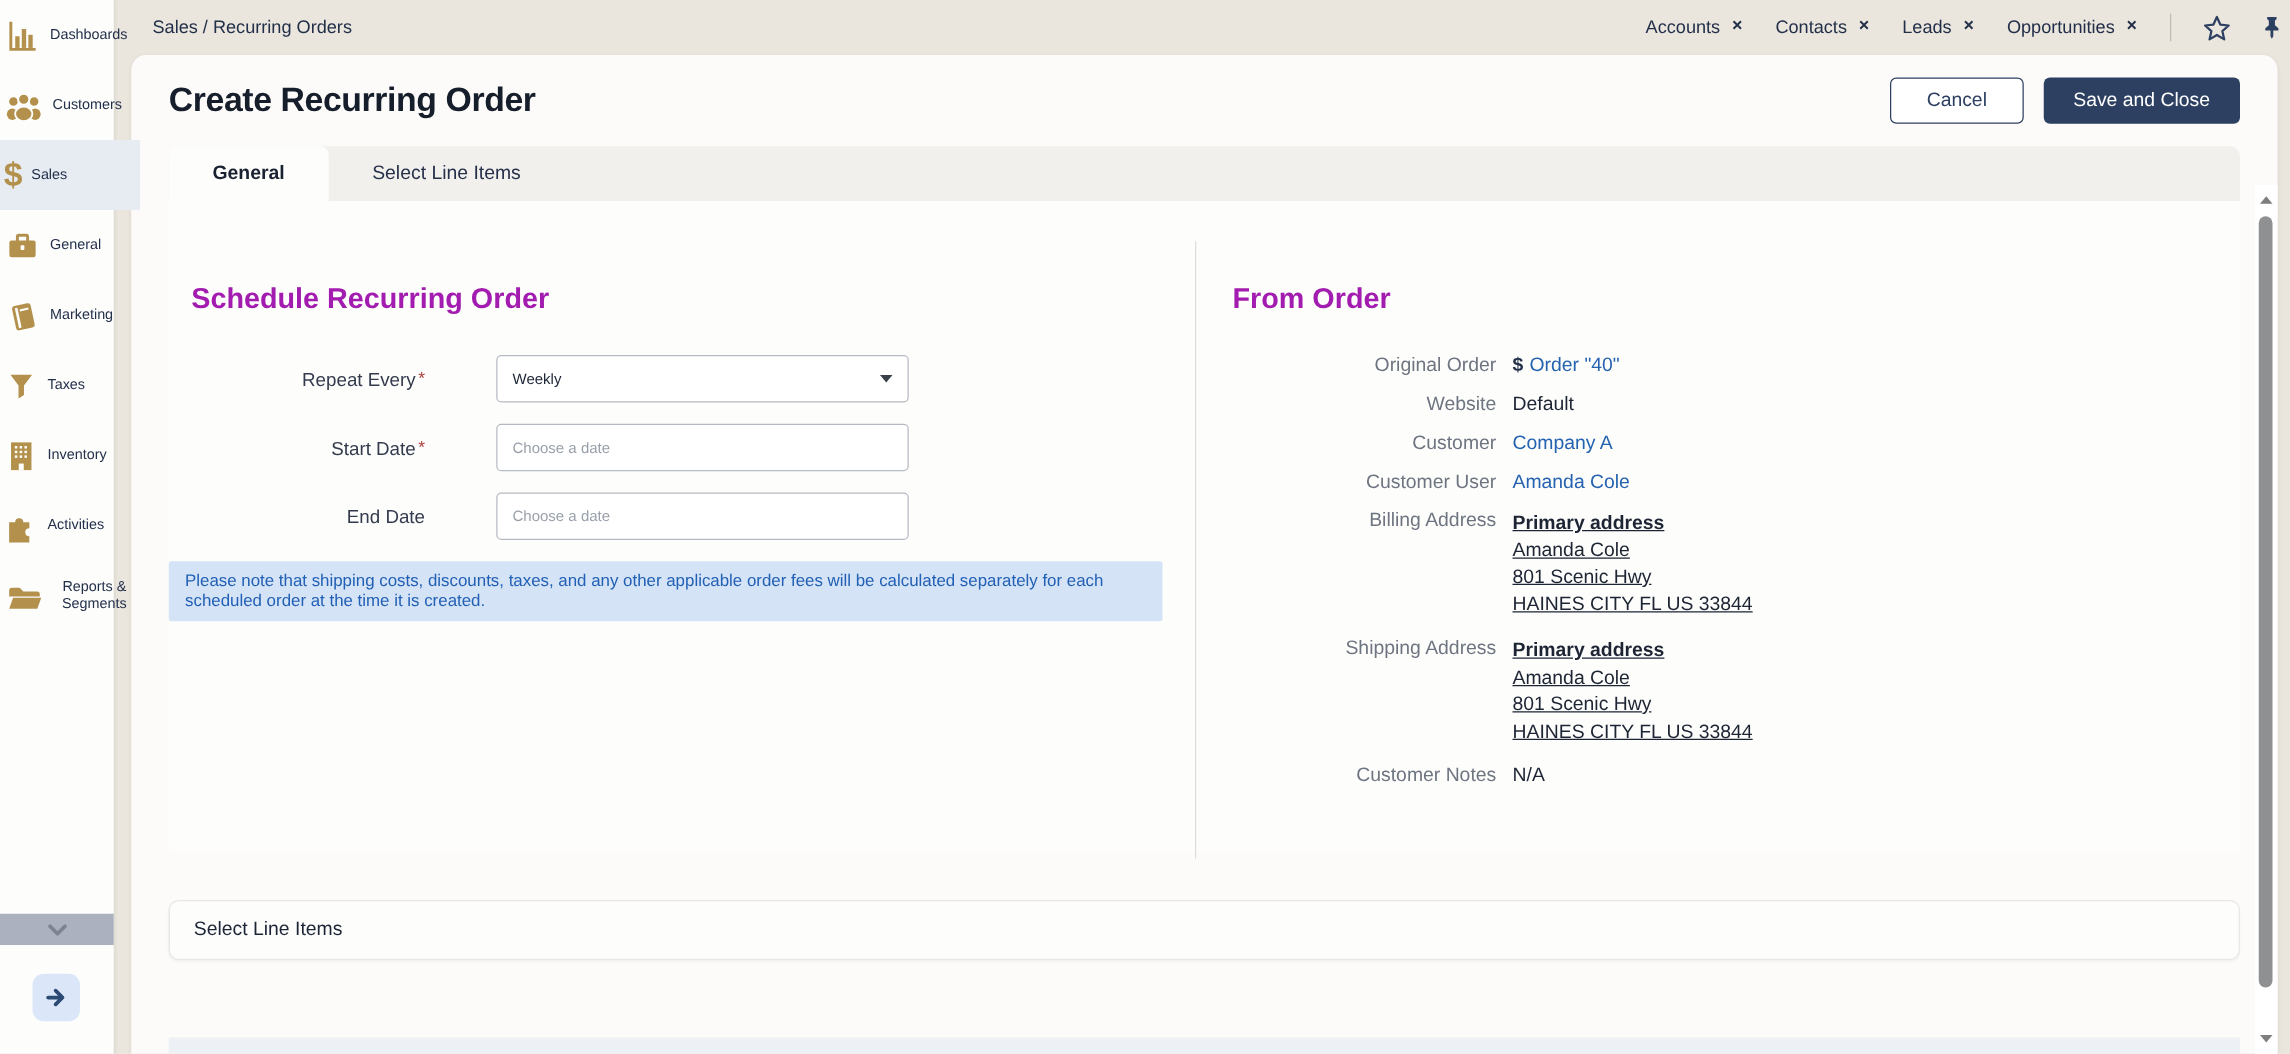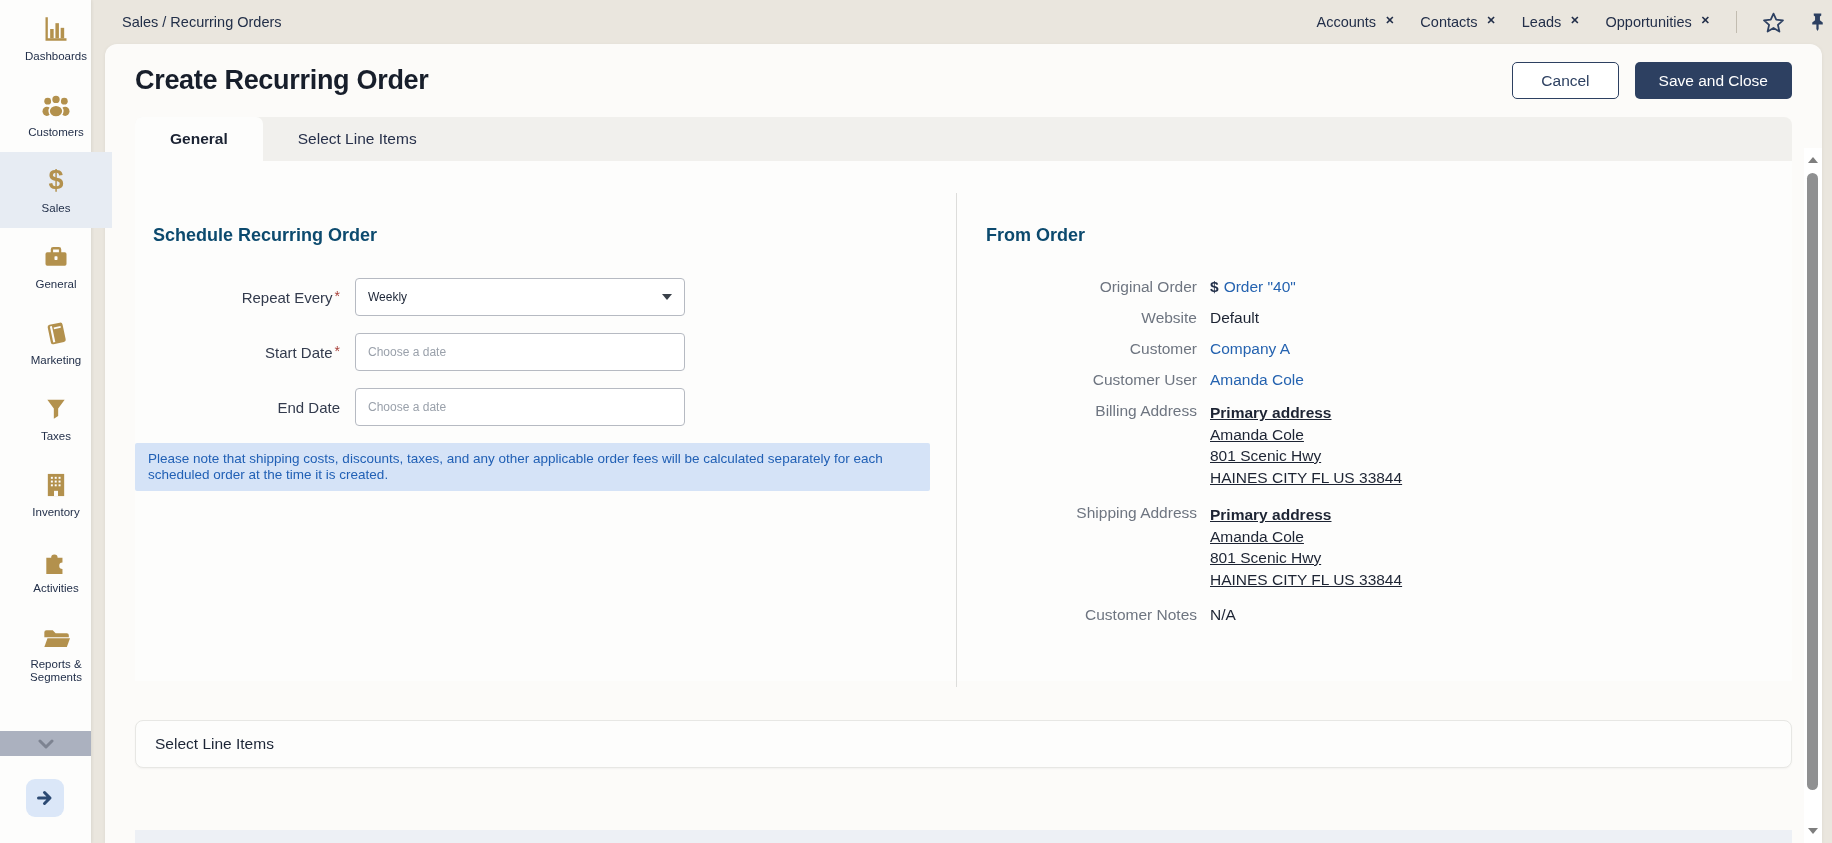--- a/index.html
+++ b/index.html
@@ -2,21 +2,21 @@
 <html><head>
 <meta charset="utf-8">
 <style>
   * { margin:0; padding:0; box-sizing:border-box; }
   html,body { width:1832px; height:843px; overflow:hidden;
     font-family:"Liberation Sans", sans-serif; background:#eae6de; color:#1d2433; }
 
   
   #sidebar { position:absolute; left:0; top:0; width:91px; height:843px;
     background:#fdfdfc; box-shadow:1px 0 3px rgba(0,0,0,.07); z-index:5; }
-  .side-item { width:112px; padding:14px 3px 13px; display:flex; flex-direction:column;
+  .side-item { width:112px; padding:14px 3px 13px; display:flex; flex-direction:row;
     align-items:center; gap:7px; cursor:pointer; }
   .side-item.active { background:#e7ecf3; }
   .side-label { font-size:11.5px; line-height:13px; color:#23304a; text-align:center; }
   .side-ico { height:29px; display:flex; align-items:center; justify-content:center; }
   .dollar-glyph { font-size:27px; font-weight:bold; color:#b3914d; line-height:29px; }
   .scroll-hint { position:absolute; left:0; top:731px; width:91px; height:25px;
     background:#abb1bf; display:flex; align-items:center; justify-content:center; cursor:pointer; }
   .expand-btn { position:absolute; left:26px; top:779px; width:38px; height:38px;
     border-radius:9px; background:#dbe7f8; display:flex; align-items:center;
     justify-content:center; cursor:pointer; }
@@ -47,25 +47,25 @@
   .tab-strip { margin:18px 30px 0; background:#f1f0ed; border-radius:8px 8px 0 0;
     height:44px; display:flex; }
   .tab { padding:0 35px; display:flex; align-items:center; font-size:15.5px;
     color:#27304a; cursor:pointer; }
   .tab.active { background:#fdfdfc; border-radius:7px 7px 0 0; font-weight:bold; color:#1a2232; }
 
   .content { margin:0 30px; background:#fdfdfc; min-height:520px; position:relative; display:flex; }
   .v-div { position:absolute; left:821px; top:32px; height:494px; width:1px; background:#dddddb; }
   .col-left { width:821px; padding-top:64px; }
   .col-right { flex:1; padding:64px 0 0 30px; }
-  .sec-head { font-size:18px; font-weight:bold; color:#0c4a6e; }
+  .sec-head { font-size:23px; font-weight:bold; color:#a21caf; }
   .col-left .sec-head { margin:0 0 32px 18px; }
   .col-right .sec-head { margin:0 0 32px 0; }
 
-  .form-row { display:flex; align-items:center; margin-bottom:17px; }
+  .form-row { display:flex; align-items:center; margin-bottom:17px;gap:42px; }
   .form-label { width:220px; text-align:right; padding-right:15px; font-size:15px; color:#333b4d; }
   .req { color:#a8403a; margin-left:2px; font-size:14px; vertical-align:2px; }
   .select, .txt { width:330px; height:38px; border:1px solid #b6bac2; border-radius:4px;
     background:#fff; font-size:12px; padding:0 12px; font-family:inherit; }
   .select { display:flex; align-items:center; justify-content:space-between;
     color:#1c2536; cursor:pointer; }
   .caret { width:0; height:0; border-left:5px solid transparent;
     border-right:5px solid transparent; border-top:6px solid #3a4149; }
   .txt { color:#1d2433; }
   .txt::placeholder { color:#9aa1ab; }

